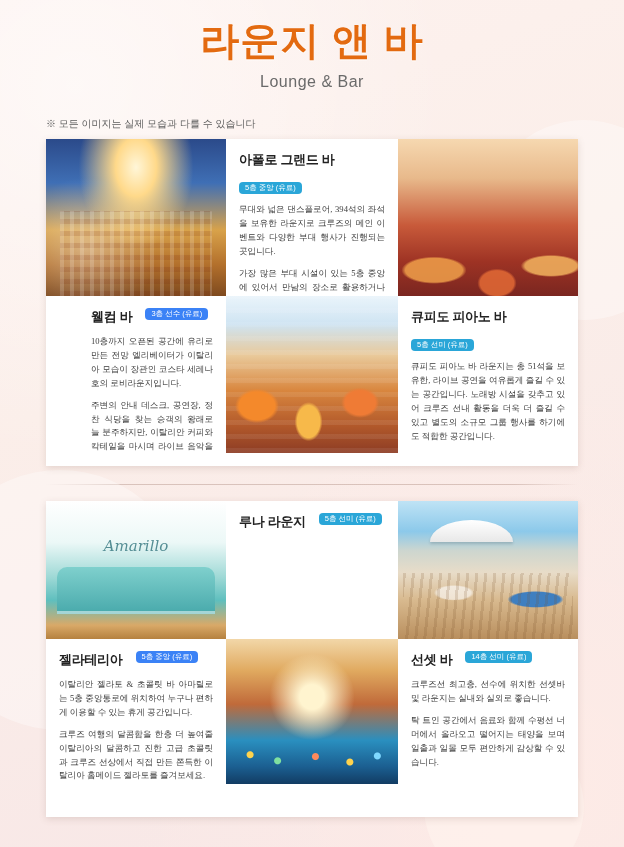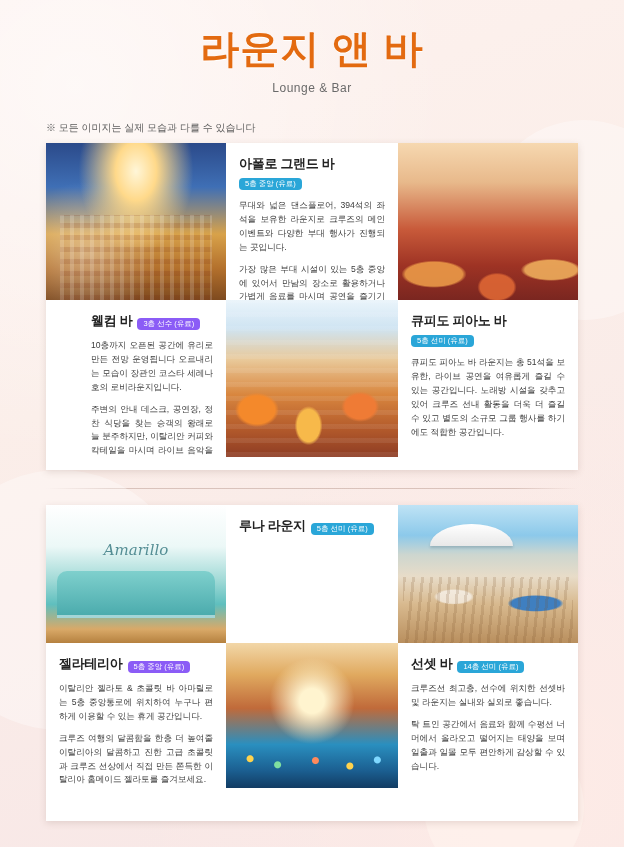--- a/index.html
+++ b/index.html
@@ -31,33 +31,33 @@
     background: rgba(255,255,255,0.35);
     pointer-events: none;
   }
   .wm1 { width: 260px; height: 260px; left: -70px; top: 470px; }
   .wm2 { width: 200px; height: 200px; right: -60px; top: 120px; }
   .wm3 { width: 160px; height: 160px; right: 40px; bottom: -40px; background: rgba(255,245,240,0.5); }
 
   
   .header {
     text-align: center;
-    padding-top: 28px;
+    padding-top: 20px;
   }
   .title {
     font-size: 39px;
     font-weight: bold;
     letter-spacing: 1px;
     color: #e36a10;
     text-shadow: 0 1px 0 #fff;
     line-height: 1.1;
   }
   .subtitle {
     margin-top: 10px;
-    font-size: 12px;
+    font-size: 16px;
     color: #6a6a6a;
     letter-spacing: 0.5px;
   }
   .note {
     margin: 26px 0 8px 46px;
     font-size: 10px;
     color: #5c5c5c;
   }
 
   
@@ -81,47 +81,48 @@
   .cell.text {
     background: #fff;
     padding: 12px 13px 12px 13px;
     box-sizing: border-box;
   }
   .cell.photo {
     min-height: 80px;
   }
   .cap-head {
     display: flex;
-    align-items: flex-end;
+    align-items: flex-start;
     flex-wrap: wrap;
-    gap: 5px;
+    gap: 13px;
     margin-bottom: 9px;
   }
   .cap-title {
     font-size: 13px;
     font-weight: bold;
     color: #222;
     letter-spacing: -0.3px;
   }
   .badge {
     display: inline-block;
     font-size: 7.5px;
     color: #fff;
     background: #2aa6d8;
     border-radius: 4px;
     padding: 2px 6px 2.5px 6px;
     white-space: nowrap;
     line-height: 1;
   }
-  .badge.orange { background: #8b5cf6; }
+  .badge.orange { background: #3b82f6; }
   .body {
     font-size: 8.6px;
     line-height: 1.62;
     color: #3b3b3b;
     text-align: justify;
+    font-family: Liberation Serif, serif;
   }
   .body p { margin: 0 0 8px 0; }
   .body p:last-child { margin-bottom: 0; }
   .seat { color: #2aa6d8; }
 
   
   .ph { position: absolute; inset: 0; }
   .ph-atrium {
     background:
       radial-gradient(ellipse at 50% 18%, #fff6d8 0%, #ffd98a 16%, rgba(255,217,138,0) 45%),
@@ -272,21 +273,21 @@
       <div class="cell photo" style="height:157px;">
         <div class="ph ph-lounge-red"></div>
       </div>
 
       <div class="cell text" style="height:157px;padding-left:45px;">
         <div class="cap-head">
           <span class="cap-title">웰컴 바</span>
           <span class="badge orange">3층 선수 (유료)</span>
         </div>
         <div class="body">
-          <p>10층까지 오픈된 공간에 유리로 만든 전망 운영됩니다 오르내리는 모습이 장관인 코스타 세레나호의 로비라운지입니다.</p>
+          <p>10층까지 오픈된 공간에 유리로 만든 전망 엘리베이터가 이탈리아 모습이 장관인 코스타 세레나호의 로비라운지입니다.</p>
           <p>주변의 안내 데스크, 공연장, 정찬 식당을 찾는 승객의 왕래로 늘 분주하지만, 이탈리안 커피와 칵테일을 마시며 라이브 음악을 감상할 수 있는 로맨틱한 공간이기도 합니다.</p>
         </div>
       </div>
 
       <div class="cell photo" style="height:157px;">
         <div class="ph ph-cafe"></div>
       </div>
 
       <div class="cell text" style="height:170px;">
         <div class="cap-head">

